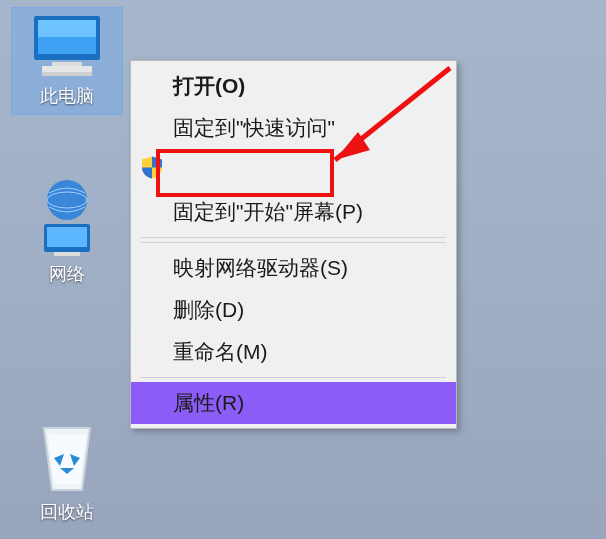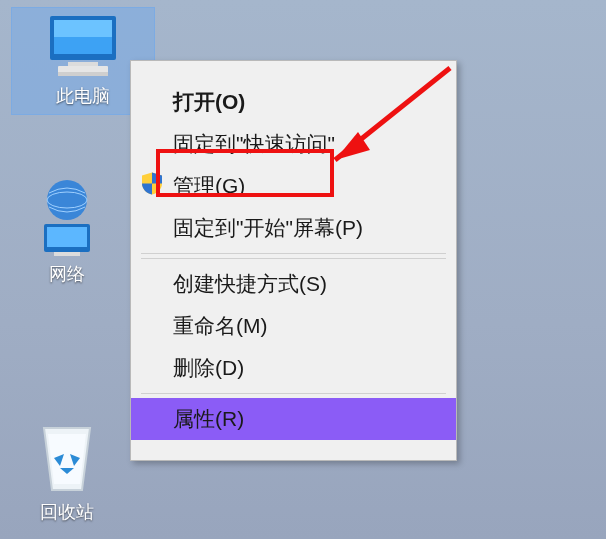--- a/index.html
+++ b/index.html
@@ -4,24 +4,24 @@
 <style>
   html,body{margin:0;padding:0;width:606px;height:539px;overflow:hidden;
     font-family:"Microsoft YaHei","Segoe UI",sans-serif;
     background:linear-gradient(180deg,#a5b6cc 0%,#9fadc4 60%,#98a5bd 100%);
     position:relative}
   .desk-icon{position:absolute;left:12px;width:110px;text-align:center;
     color:#fff;font-size:18px;text-shadow:0 1px 2px rgba(0,0,0,.6)}
   .desk-icon .lab{margin-top:4px}
   .desk-icon svg{display:block;margin:0 auto}
   .sel{background:rgba(120,170,230,.55);outline:1px solid rgba(120,170,230,.9);
-    padding:6px 16px}
+    padding:6px 0}
   .menu{position:absolute;left:130px;top:60px;width:325px;
     background:#f0f0f0;border:1px solid #b9b9b9;
-    box-shadow:3px 3px 6px rgba(0,0,0,.25);padding:20px 0;font-size:21px;
+    box-shadow:3px 3px 6px rgba(0,0,0,.25);padding:4px 0;font-size:21px;
     color:#1a1a1a}
   .mi{display:flex;align-items:center;height:42px;padding:0 14px 0 42px;
     position:relative}
   .mi.hover{background:#8b5cf6}
   .mi.bold{font-weight:700}
   .sep{height:1px;background:#d0d0d0;margin:4px 10px}
   .shield{position:absolute;left:10px;top:50%;transform:translateY(-50%)}
   .red-box{position:absolute;border:4px solid #e11;pointer-events:none}
   .arrow{position:absolute;pointer-events:none}
 </style>
@@ -74,35 +74,34 @@
       <span>固定到"快速访问"</span>
     </div>
   <div class="mi">
     <span class="shield">
       <svg width="22" height="24">
           <path d="M11 1 L21 4 V12 C21 18 16 22 11 23 C6 22 1 18 1 12 V4 Z" fill="#ffcf3a"></path>
           <path d="M11 1 L21 4 V12 H11 Z" fill="#2f74d0"></path>
           <path d="M11 23 C6 22 1 18 1 12 H11 Z" fill="#2f74d0"></path>
         </svg>
     </span>
-    <span>管理(G)</span>
   </div>
   <div class="mi">
       <span>固定到"开始"屏幕(P)</span>
     </div>
   <div class="sep"></div>
   <div class="sep"></div>
   <div class="mi">
-      <span>创建快捷方式(S)</span>
+      <span>映射网络驱动器(S)</span>
+    </div>
+  <div class="mi">
+      <span>删除(D)</span>
     </div>
   <div class="mi">
       <span>重命名(M)</span>
-    </div>
-  <div class="mi">
-      <span>删除(D)</span>
     </div>
   <div class="sep"></div>
   <div class="mi hover">
       <span>属性(R)</span>
     </div>
 </div>
 
 <div class="red-box" style="left:156px;top:149px;width:170px;height:40px"></div>
 
 <svg class="arrow" style="left:300px;top:60px" width="160" height="120">

